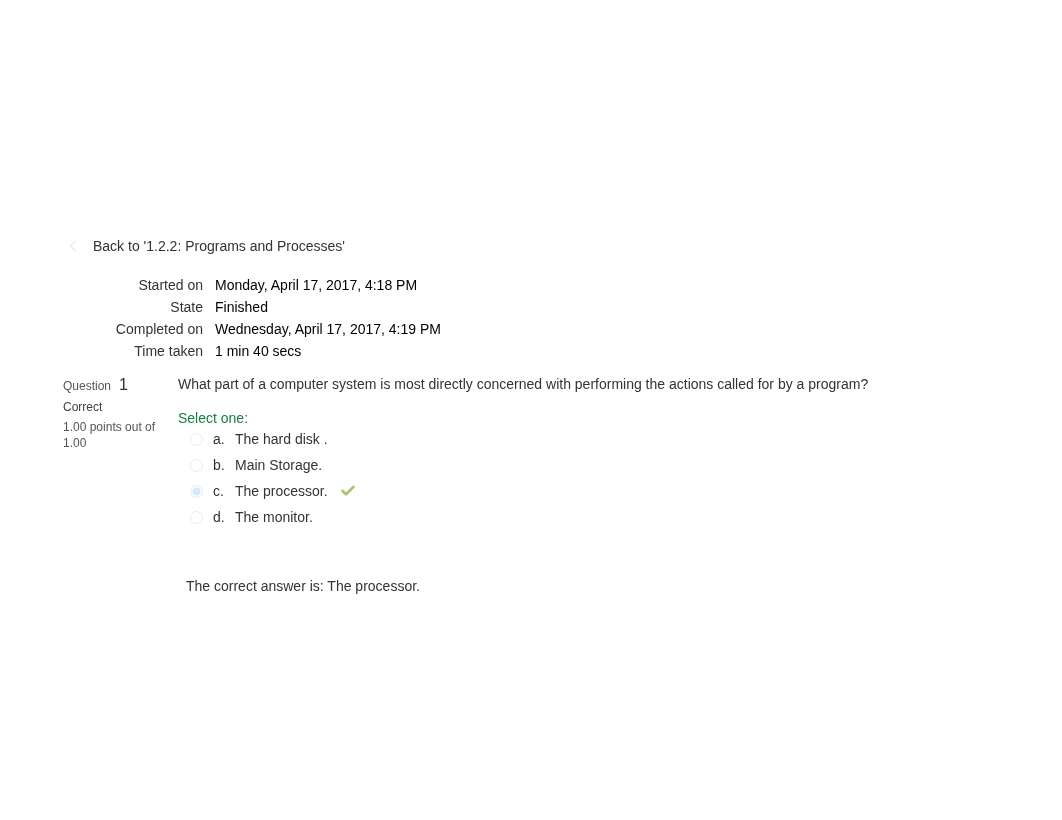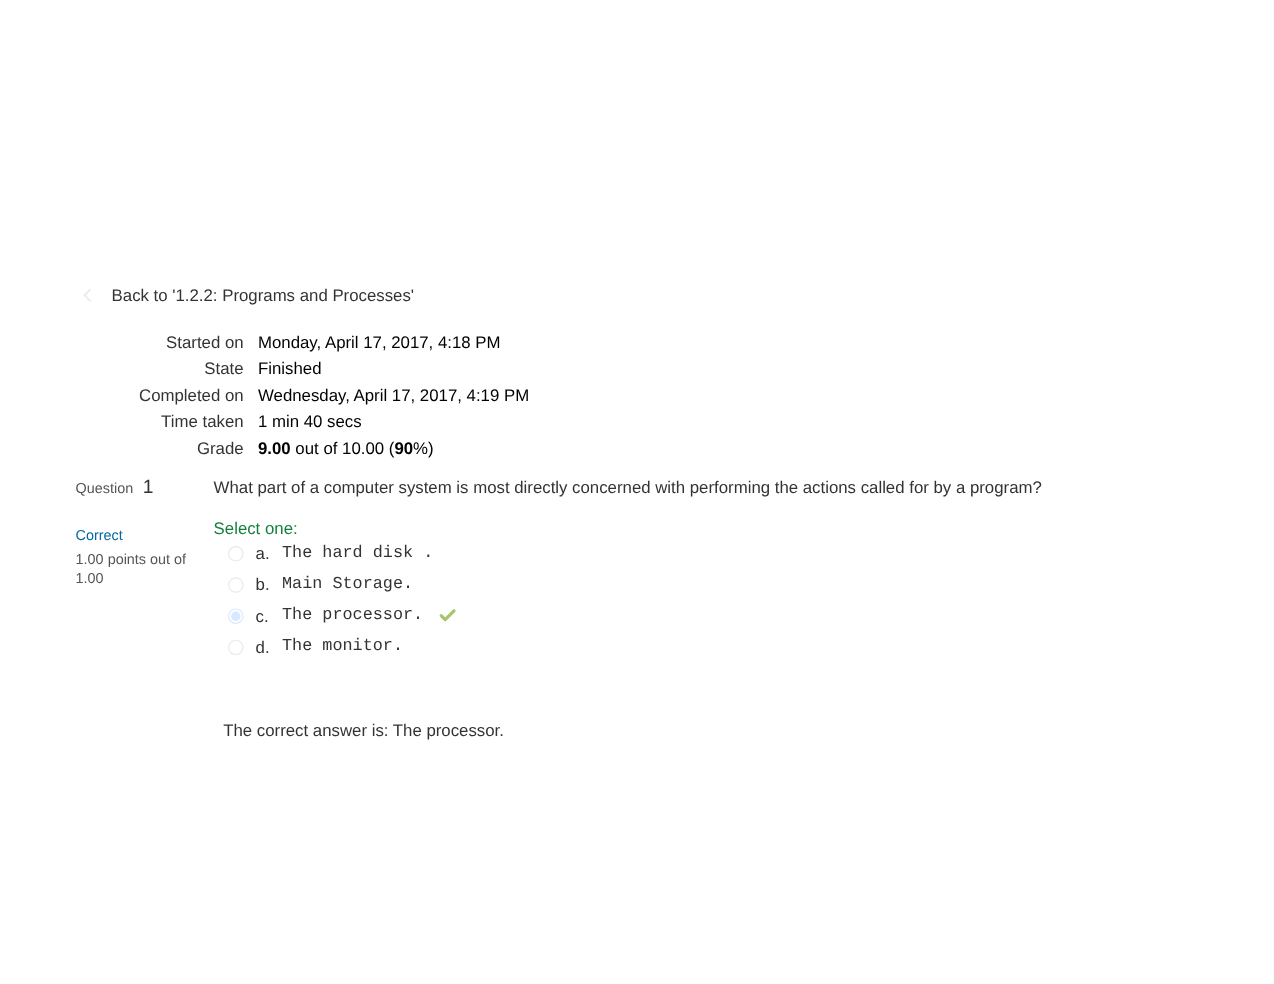--- a/index.html
+++ b/index.html
@@ -67,22 +67,22 @@
       font-size: 12px;
       color: #555;
     }
     .question-info .q-number {
       font-size: 16px;
       color: #333;
       margin-left: 4px;
     }
     .question-info .q-status {
       font-size: 12px;
-      color: #0369a1;
-      margin-top: 23px;
+      color: #404040;
+      margin-top: 6px;
     }
     .question-info .q-points {
       font-size: 12px;
       color: #555;
       margin-top: 6px;
       line-height: 1.3;
     }
     .question-content {
       flex: 1;
       padding: 10px 8px;
@@ -107,21 +107,20 @@
     .option-row input[type="radio"] {
       margin-right: 2px;
       opacity: 0.15;
     }
     .option-letter {
       color: #333;
       min-width: 14px;
     }
     .option-text {
       color: #333;
-      font-family: Liberation Mono, monospace;
     }
     .check-icon {
       width: 16px;
       height: 16px;
       margin-left: 4px;
     }
     .feedback-block {
       margin-top: 38px;
       padding: 10px 8px;
       color: #333;
@@ -154,26 +153,20 @@
       <th>State</th>
       <td>Finished</td>
     </tr>
     <tr>
       <th>Completed on</th>
       <td>Wednesday, April 17, 2017, 4:19 PM</td>
     </tr>
     <tr>
       <th>Time taken</th>
       <td>1 min 40 secs</td>
-    </tr>
-    <tr>
-      <th>Grade</th>
-      <td>
-        <span class="grade-bold">9.00</span><span> out of 10.00 (</span><span class="grade-bold">90</span><span>%)</span>
-      </td>
     </tr>
   </tbody>
     </table>
 
   <div class="question-block">
     <div class="question-info">
       <div>
         <span class="q-label">Question</span>
         <span class="q-number">1</span>
       </div>

